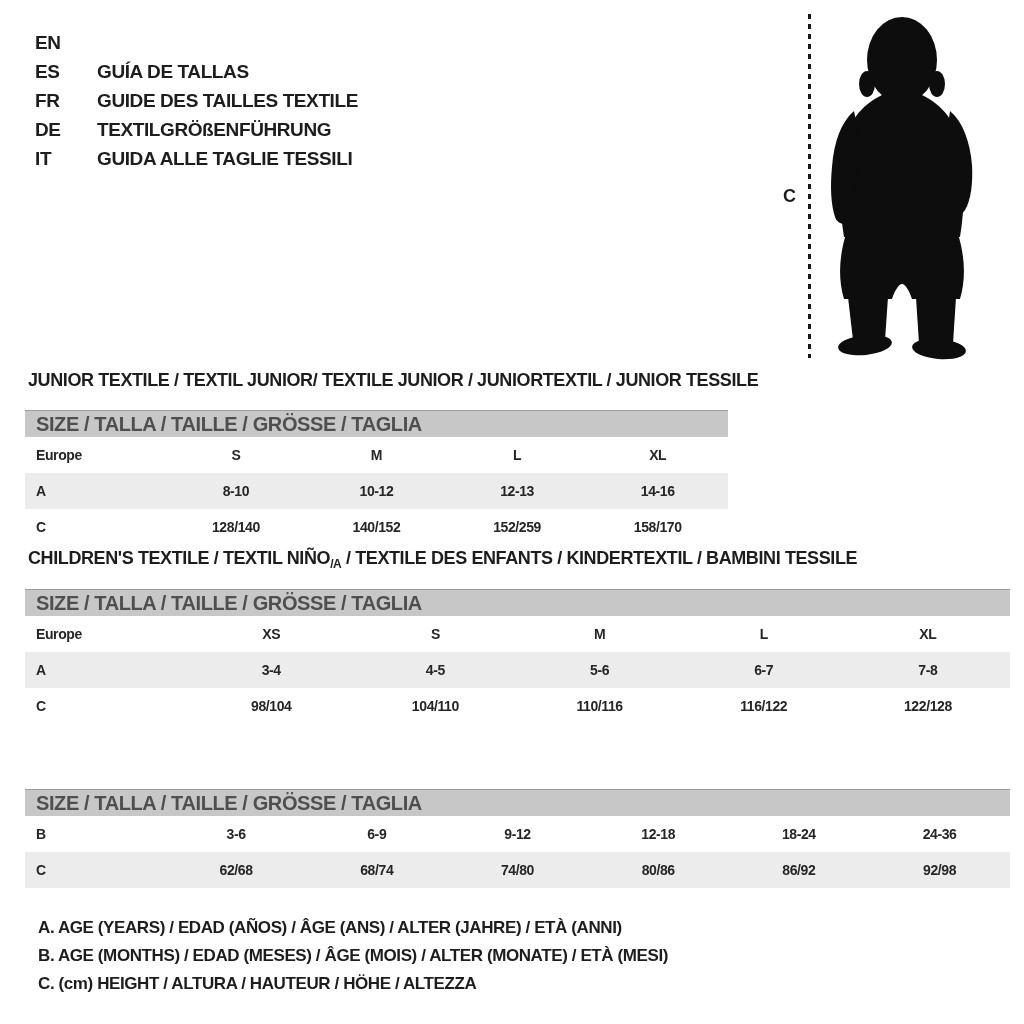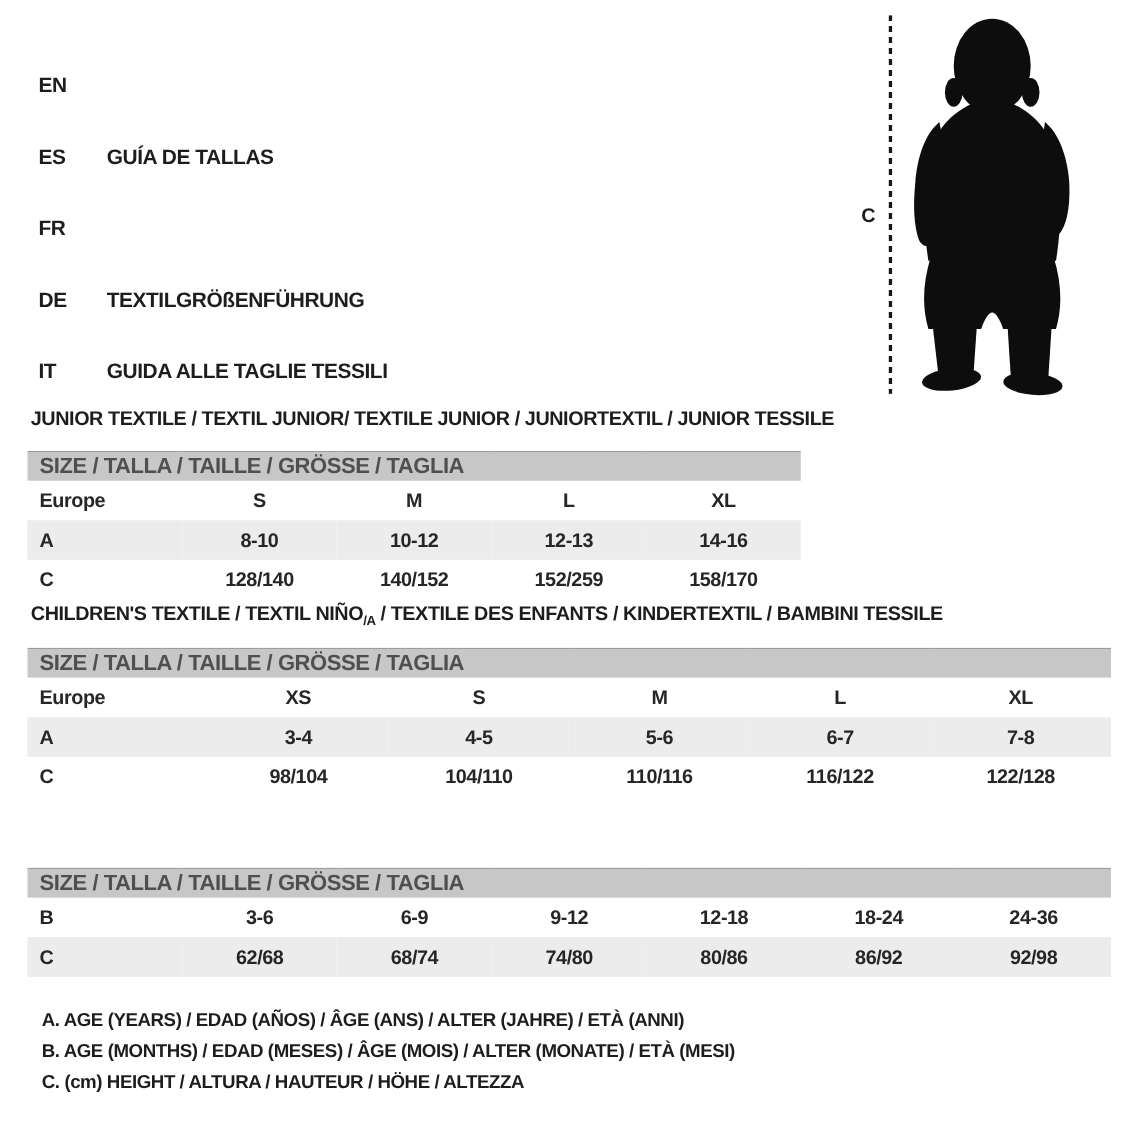--- a/index.html
+++ b/index.html
@@ -4,21 +4,21 @@
 <style>
   html,body{margin:0;padding:0;background:#fff;}
   .page{
     position:relative;width:1024px;height:1024px;background:#fff;overflow:hidden;
     font-family:"Liberation Sans","DejaVu Sans",sans-serif;
     color:#1d1d1d;-webkit-font-smoothing:antialiased;
   }
 
   
   .lang-list{position:absolute;left:35px;top:28px;}
-  .lang-row{display:flex;line-height:29px;font-size:19px;font-weight:bold;letter-spacing:-0.4px;margin-top:36px;}
+  .lang-row{display:flex;line-height:29px;font-size:19px;font-weight:bold;letter-spacing:-0.4px;}
   .lang-code{width:62px;}
 
   
   .baby-svg{position:absolute;left:822px;top:8px;width:160px;height:352px;}
   .dotted-line{
     position:absolute;left:808px;top:14px;width:3px;height:344px;
     background:repeating-linear-gradient(to bottom,#161616 0 5px,transparent 5px 10px);
   }
   .c-label{position:absolute;left:783px;top:186px;font-size:18px;font-weight:bold;}
 
@@ -28,21 +28,21 @@
   .title-children{top:548px;}
   .title-babies{top:720px;line-height:27px;}
   .section-title sub{font-size:12px;vertical-align:-4px;letter-spacing:-0.4px;}
 
   
   table.size-table{position:absolute;left:25px;border-collapse:collapse;table-layout:fixed;}
   .table-junior{top:410px;width:703px;}
   .table-children{top:589px;width:985px;}
   .table-babies{top:789px;width:985px;}
   table.size-table td{
-    height:36px;padding:0;font-size:18px;font-weight:bold;letter-spacing:-0.4px;
+    height:36px;padding:0;font-size:14px;font-weight:bold;letter-spacing:-0.4px;
     text-align:center;color:#262626;vertical-align:middle;
   }
   table.size-table td.label{text-align:left;padding-left:11px;width:110px;}
   tr.band td{
     background:#c7c7c7;border-top:1px solid #9c9c9c;height:26px;
     text-align:left;padding-left:11px;color:#4f4f4f;font-size:20px;
   }
   tr.stripe td{background:#ececec;}
 
   
@@ -57,20 +57,21 @@
   <div class="lang-list">
     <div class="lang-row">
       <span class="lang-code">EN</span>
     </div>
     <div class="lang-row">
       <span class="lang-code">ES</span>
       <span>GUÍA DE TALLAS</span>
     </div>
     <div class="lang-row">
       <span class="lang-code">FR</span>
+      <span>GUIDE DES TAILLES TEXTILE</span>
     </div>
     <div class="lang-row">
       <span class="lang-code">DE</span>
       <span>TEXTILGRÖßENFÜHRUNG</span>
     </div>
     <div class="lang-row">
       <span class="lang-code">IT</span>
       <span>GUIDA ALLE TAGLIE TESSILI</span>
     </div>
   </div>

